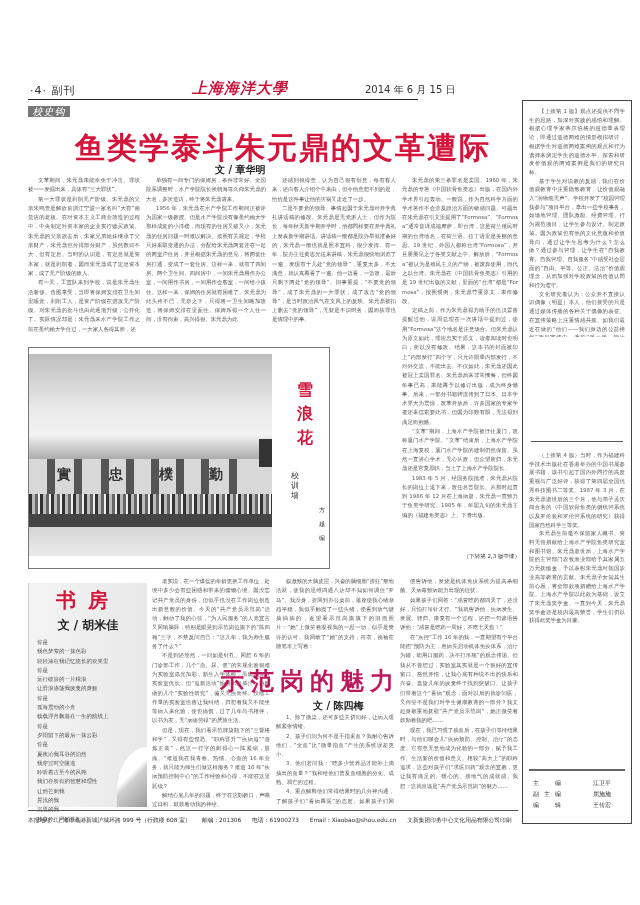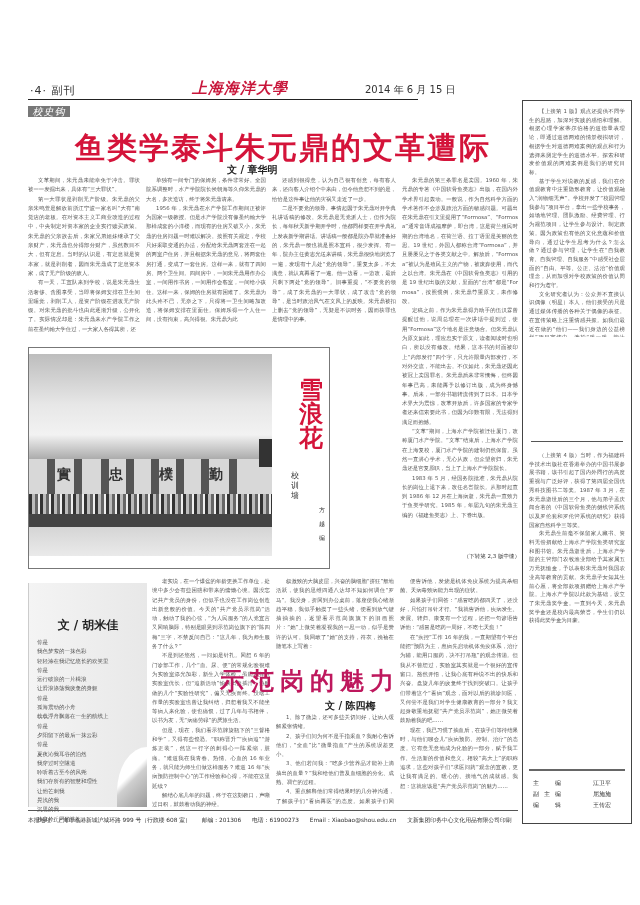--- a/index.html
+++ b/index.html
@@ -4,33 +4,33 @@
 <style>
   html,body{margin:0;padding:0;background:#ffffff;}
   body{width:640px;height:905px;position:relative;overflow:hidden;font-family:"DejaVu Sans","Liberation Sans",sans-serif;color:#333;}
   .abs{position:absolute;}
   .masthead-left{left:30px;top:83px;font-size:11px;color:#333;letter-spacing:1px;}
   .masthead-logo{left:190px;top:79px;width:100px;text-align:center;font-family:"DejaVu Serif",serif;font-style:italic;font-weight:bold;font-size:15px;color:#c8163a;letter-spacing:1px;}
   .masthead-date{left:365px;top:83px;font-size:10px;color:#333;}
   .masthead-rule{left:28px;top:99px;width:390px;height:1px;background:#222;}
   .section-tag{left:28px;top:106px;width:42px;height:11px;background:#777;color:#fff;font-size:10px;line-height:11px;text-align:center;letter-spacing:1px;font-style:italic;}
   .main-title{left:75px;top:128px;width:330px;text-align:center;font-family:"DejaVu Serif",serif;font-weight:bold;font-size:30px;color:#d4143a;letter-spacing:2px;white-space:nowrap;}
-  .byline{font-size:10px;font-weight:bold;color:#222;margin-left:12px;}
+  .byline{font-size:10px;font-weight:bold;color:#222;}
   .col{font-size:5.4px;line-height:9.3px;color:#555;text-align:justify;overflow:hidden;word-break:break-all;}
   .col p{margin:0;text-indent:10px;}
   .photo-frame{left:28px;top:347px;width:300px;height:220px;border:1px solid #777;background:#fff;}
   .photo{position:absolute;left:0px;top:6px;width:243px;height:202px;overflow:hidden;background:linear-gradient(180deg,#bdbdbd 0%,#e7e7e7 25%,#f2f2f2 40%,#9a9a9a 55%,#555 62%,#888 70%,#3a3a3a 80%,#7a7a7a 88%,#d2d2d2 100%);}
   .photo-wall{position:absolute;left:0;top:105px;width:243px;height:40px;background:#d8d8d8;}
   .photo-pillar{position:absolute;top:105px;width:8px;height:40px;background:#555;}
   .photo-char{position:absolute;top:112px;font-size:14px;color:#333;font-family:"DejaVu Serif",serif;font-weight:bold;}
   .photo-flowers{position:absolute;left:0;top:140px;width:243px;height:22px;background:repeating-linear-gradient(90deg,#333 0 3px,#bbb 3px 6px,#666 6px 9px,#eee 9px 11px);}
   .photo-bed{position:absolute;left:0;top:160px;width:243px;height:13px;background:#444;}
   .photo-ground{position:absolute;left:0;top:173px;width:243px;height:29px;background:linear-gradient(180deg,#d5d5d5,#eaeaea);}
   .photo-tower{position:absolute;left:230px;top:85px;width:13px;height:28px;background:#333;}
-  .photo-title{position:absolute;left:268px;top:30px;width:26px;font-family:"DejaVu Serif",serif;font-weight:bold;font-size:24px;line-height:24px;color:#d4143a;text-align:right;}
+  .photo-title{position:absolute;left:268px;top:30px;width:26px;font-family:"DejaVu Serif",serif;font-weight:bold;font-size:16px;line-height:24px;color:#d4143a;text-align:left;}
   .photo-caption{position:absolute;left:260px;top:123px;width:12px;font-size:8px;line-height:10px;color:#333;text-align:center;}
   .photo-credit{position:absolute;left:288px;top:155px;width:10px;font-size:6px;line-height:14px;color:#333;text-align:center;}
   .poem-box{left:28px;top:583px;width:118px;height:224px;background:linear-gradient(90deg,#f4f4f4,#e8e8e8);border-left:1px solid #ccc;}
   .poem-curl{position:absolute;right:0;bottom:0;width:30px;height:60px;background:linear-gradient(135deg,#ffffff 0%,#ffffff 45%,#cfcfcf 55%,#9a9a9a 100%);border-top-left-radius:40px 60px;}
   .poem-title{position:absolute;left:0;top:4px;width:118px;text-align:center;font-family:"DejaVu Serif",serif;font-weight:bold;font-size:20px;color:#d4143a;letter-spacing:12px;}
   .poem-author{position:absolute;left:0;top:34px;width:118px;text-align:center;font-size:12px;font-weight:bold;color:#222;}
   .poem-lines{position:absolute;left:8px;top:55px;width:108px;font-size:5.5px;line-height:9.3px;color:#555;}
   .poem-lines div{white-space:nowrap;overflow:hidden;}
   .second-title{left:205px;top:665px;width:210px;text-align:center;font-family:"DejaVu Serif",serif;font-weight:bold;font-size:24px;color:#be185d;letter-spacing:6px;white-space:nowrap;}
   .sidebar-box{left:522px;top:100px;width:108px;height:722px;border:1px solid #444;background:#fff;}
@@ -97,20 +97,21 @@
     <div class="photo-flowers"></div>
     <div class="photo-bed"></div>
     <div class="photo-ground"></div>
   </div>
   <div class="photo-title">雪浪花</div>
   <div class="photo-caption">校训墙</div>
   <div class="photo-credit">方越 编</div>
 </div>
 
 <div class="abs poem-box">
+  <div class="poem-title">书房</div>
   <div class="poem-author">文 / 胡米佳</div>
   <div class="poem-lines">
     <div>你是</div>
     <div>我色梦萦的一抹色彩</div>
     <div>轻轻涂在我记忆悠长的欢笑里</div>
     <div>你是</div>
     <div>远行破浪的一片楫浪</div>
     <div>让滑浪涤荡我疲惫的身躯</div>
     <div>你是</div>
     <div>孤海震动的小舟</div>

